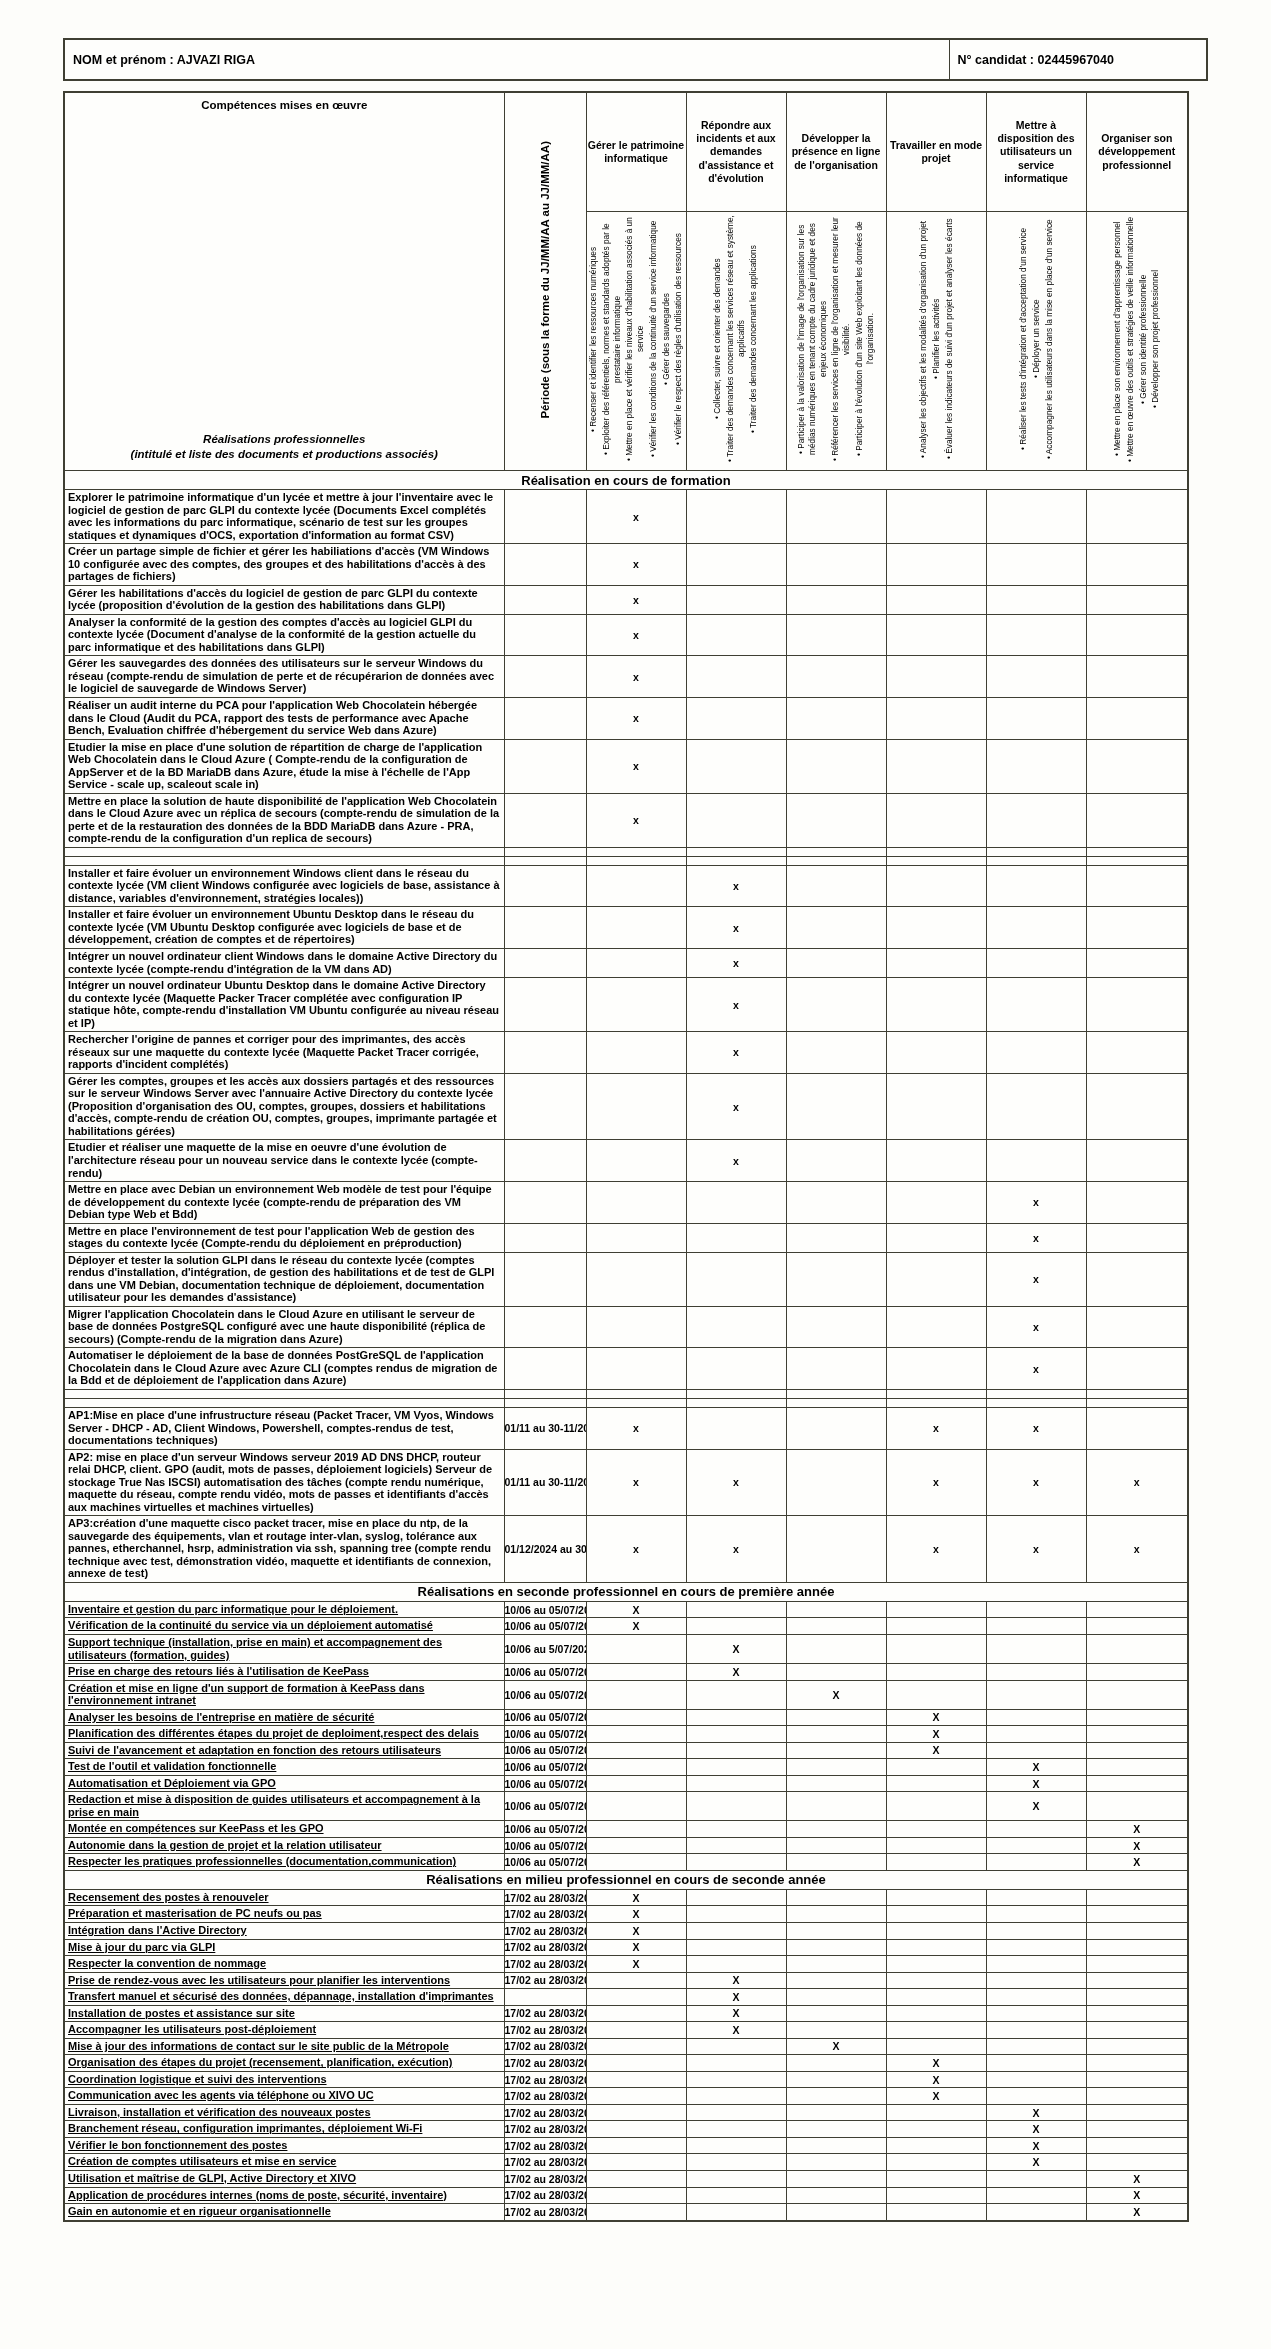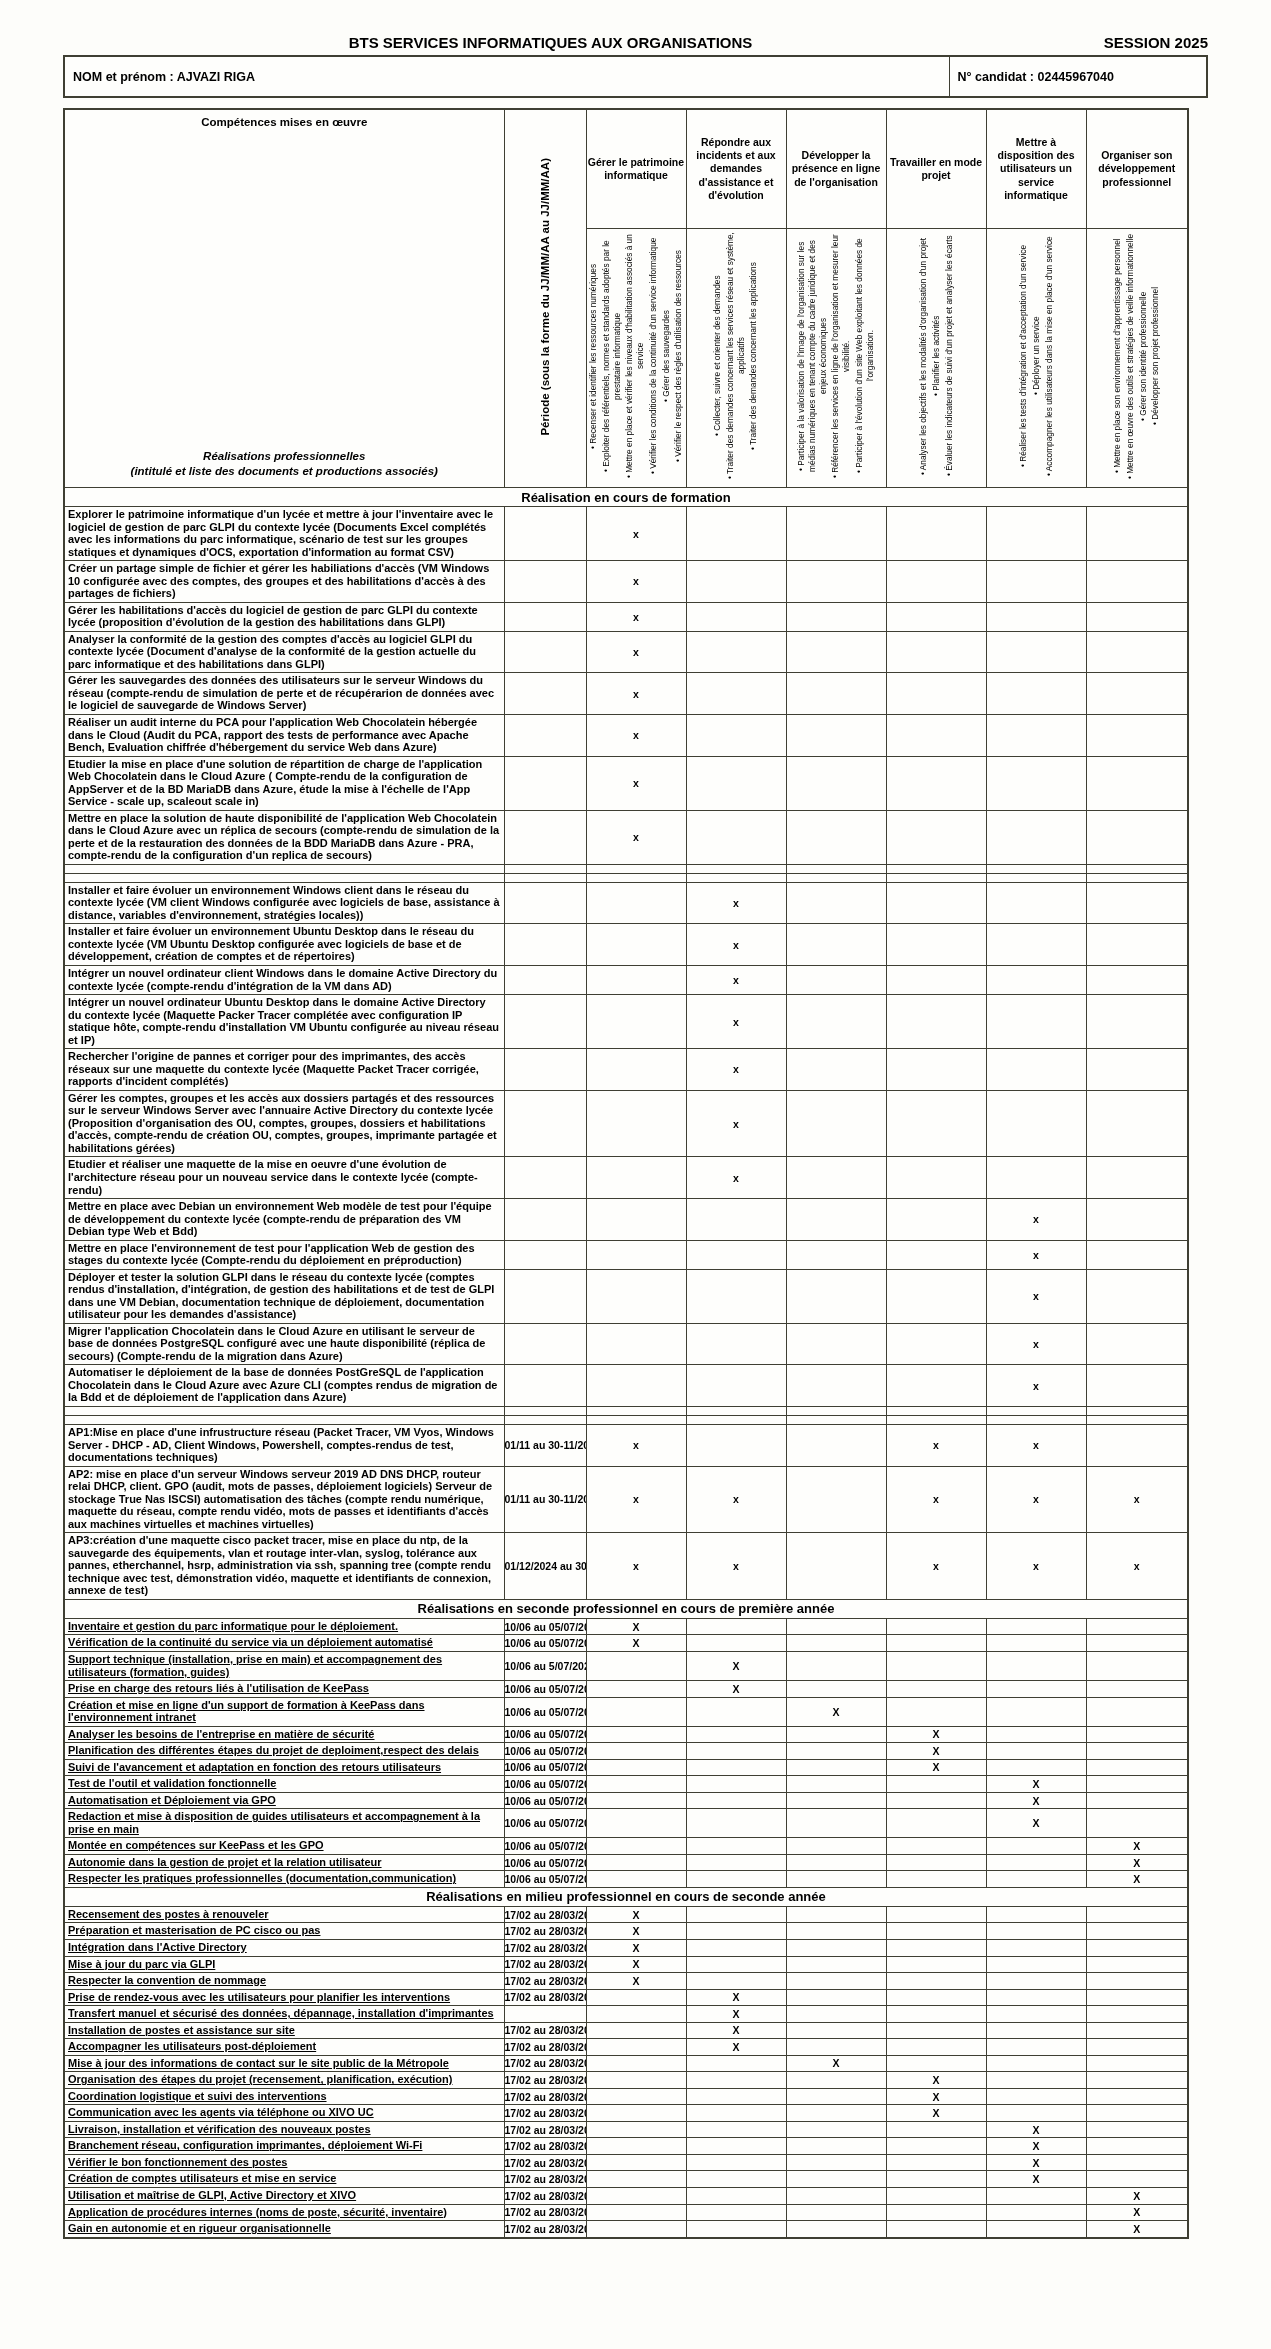--- a/index.html
+++ b/index.html
@@ -43,24 +43,20 @@
   tr.spacer td{height:8px;}
   .sec-1 td.rp .clip,.sec-2 td.rp .clip{max-height:30px;text-decoration:underline;}
   .sec-2 td.rp .clip{white-space:nowrap;}
   .sec-2 td.rp .clip.spill{overflow:visible;white-space:nowrap;position:relative;z-index:2;}
 </style>
 </head>
 <body>
 
 <div class="page">
 
-  <div class="titlebar">
-    <div class="main-title">BTS SERVICES INFORMATIQUES AUX ORGANISATIONS</div>
-    <div class="session">SESSION 2025</div>
-  </div>
 
   <table class="infobox">
     <colgroup>
         <col style="width:885px">
         <col style="width:258px">
       </colgroup>
     <tbody>
         <tr>
       <td>NOM et prénom : AJVAZI RIGA</td>
       <td>N° candidat : 02445967040</td>
@@ -608,21 +604,21 @@
           <td class="per">17/02 au 28/03/2025</td>
           <td class="mk">X</td>
           <td class="mk"></td>
           <td class="mk"></td>
           <td class="mk"></td>
           <td class="mk"></td>
           <td class="mk"></td>
         </tr>
         <tr class="sec-2">
           <td class="rp">
-            <div class="clip">Préparation et masterisation de PC cisco ou pas</div>
+            <div class="clip">Préparation et masterisation de PC neufs ou pas</div>
           </td>
           <td class="per">17/02 au 28/03/2025</td>
           <td class="mk">X</td>
           <td class="mk"></td>
           <td class="mk"></td>
           <td class="mk"></td>
           <td class="mk"></td>
           <td class="mk"></td>
         </tr>
         <tr class="sec-2">

